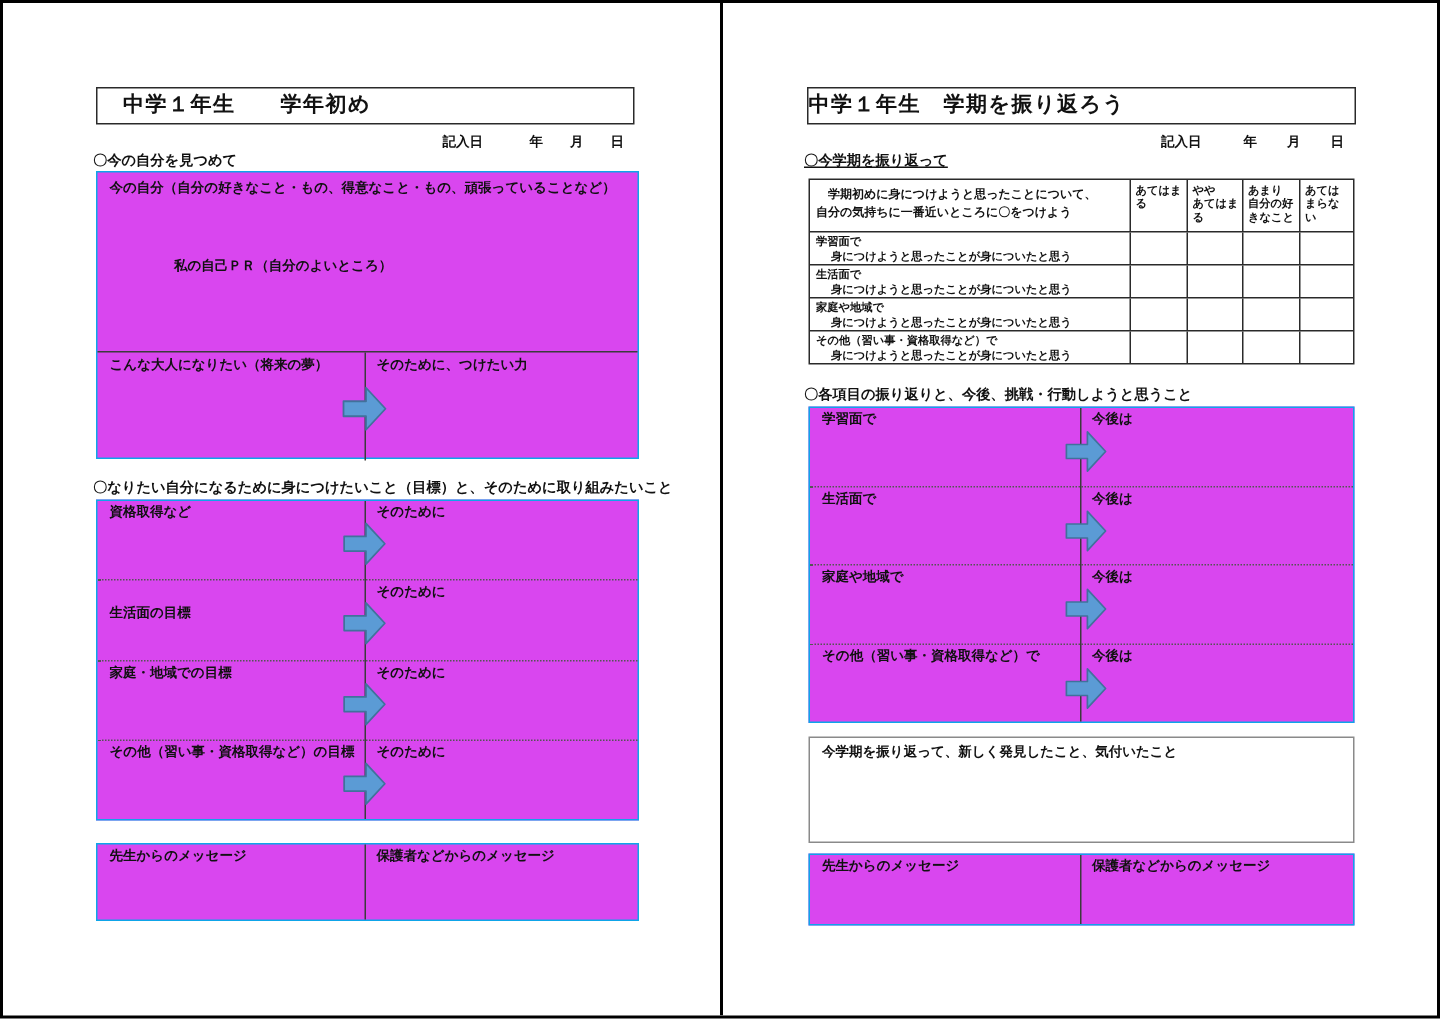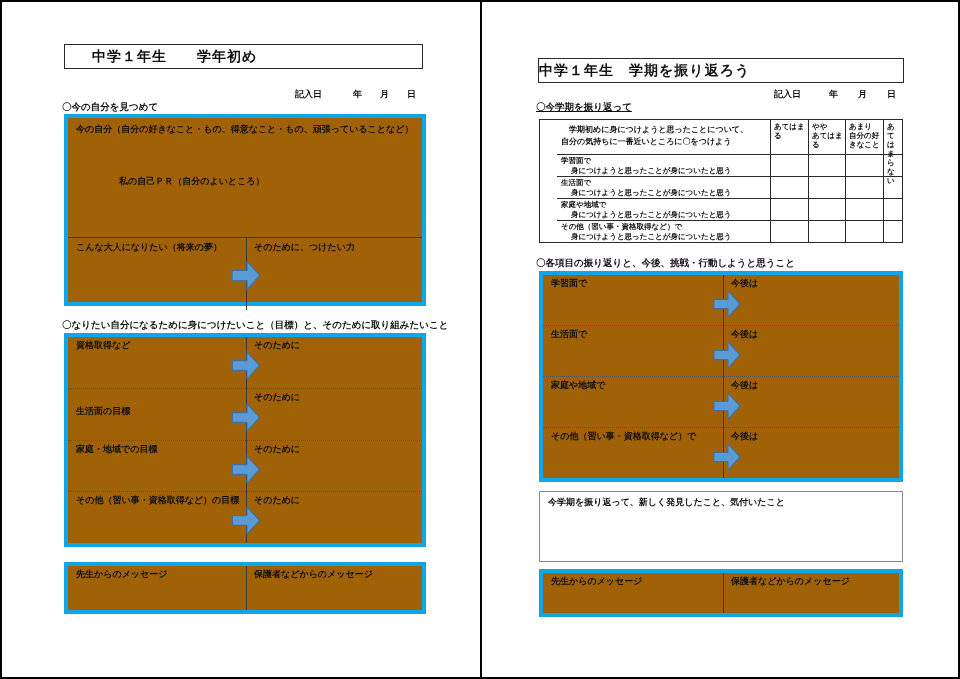--- a/index.html
+++ b/index.html
@@ -9,21 +9,21 @@
     border:2px solid #000; background:#fff; overflow:hidden; }
   .abs { position:absolute; }
   .pagebreak { position:absolute; left:478px; top:0; width:2px; height:100%; background:#000; }
 
   .titlebox { border:1.5px solid #2a2a2a; font-size:14px; font-weight:bold;
     line-height:23px; letter-spacing:1px; }
   .daterow { display:flex; justify-content:flex-end; align-items:center;
     font-size:9px; font-weight:bold; }
   .sec { font-size:9.5px; font-weight:bold; white-space:nowrap; }
 
-  .b1 { border:4px solid #0ea5e9; background:#a16207; }
+  .b1 { border:1px solid #0ea5e9; background:#d946ef; }
   .lbl { position:absolute; font-size:9px; font-weight:bold; line-height:11px; white-space:nowrap; }
   .lblw { position:absolute; font-size:9px; font-weight:bold; line-height:12px; }
   .vline { position:absolute; top:0; bottom:0; width:1px; background:#3b3b3b; }
 
   .rowtable { display:flex; flex-direction:column; }
   .rrow { position:relative; flex:1; }
   .rrow + .rrow { border-top:1px dotted #555; }
   .subrow { position:absolute; left:0; right:0; bottom:0; border-top:1px solid #3b3b3b; }
   .arrow { position:absolute; }
 
@@ -47,21 +47,21 @@
   .pr6 { margin-right:6px; }  .pr8 { margin-right:8px; }
 </style>
 </head>
 <body>
 
 <div id="canvas">
   <div class="pagebreak"></div>
 
   <div>
 
-    <div class="abs titlebox" style="left:62px;top:42px;width:359px;height:25px;padding-left:27px;">
+    <div class="abs titlebox" style="left:62px;top:56px;width:359px;height:25px;padding-left:17px;">
       <span>中学１年生　　学年初め</span>
     </div>
 
     <div class="abs daterow" style="left:62px;top:86px;width:358px;height:12px;">
       <span class="m31">記入日</span>
       <span class="m18">年</span>
       <span class="m18">月</span>
       <span class="pr6">日</span>
     </div>
 
@@ -140,21 +140,21 @@
 
     <div class="abs daterow" style="left:536px;top:86px;width:366px;height:12px;">
       <span class="m28">記入日</span>
       <span class="m20">年</span>
       <span class="m20">月</span>
       <span class="pr8">日</span>
     </div>
 
     <div class="abs sec" style="left:534px;top:99px;text-decoration:underline;">〇今学期を振り返って</div>
 
-    <div class="rtable" style="left:537px;top:117px;width:364px;padding-left:17px;">
+    <div class="rtable" style="left:537px;top:117px;width:364px;">
       <div class="rtr rtr-h">
         <div class="rtd c0">
           <div class="rp1">学期初めに身につけようと思ったことについて、</div>
           <div class="rp2">自分の気持ちに一番近いところに〇をつけよう</div>
         </div>
         <div class="rtd c1 rhead">あてはまる</div>
         <div class="rtd c2 rhead">やや
 あてはまる</div>
         <div class="rtd c3 rhead">あまり
 自分の好きなこと</div>

